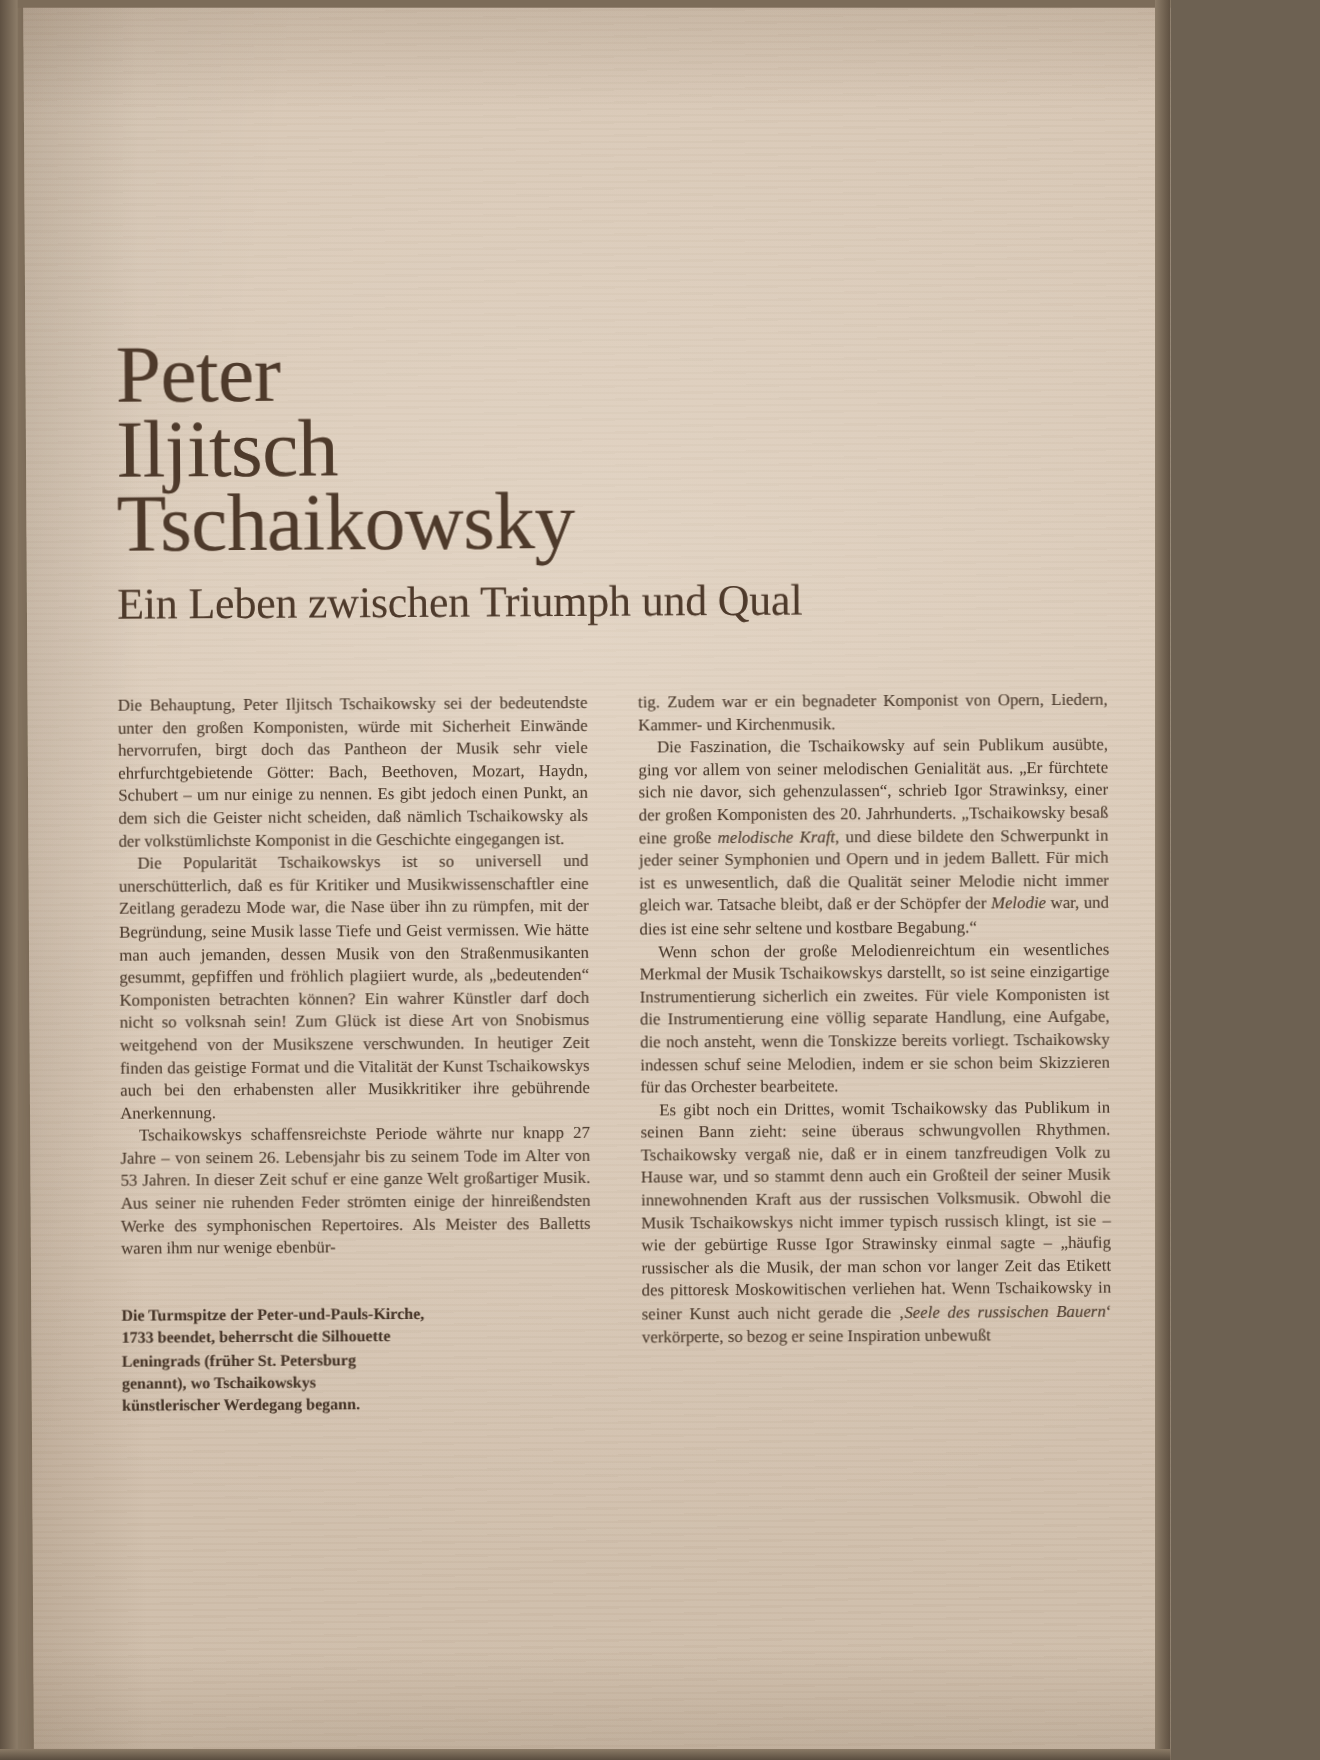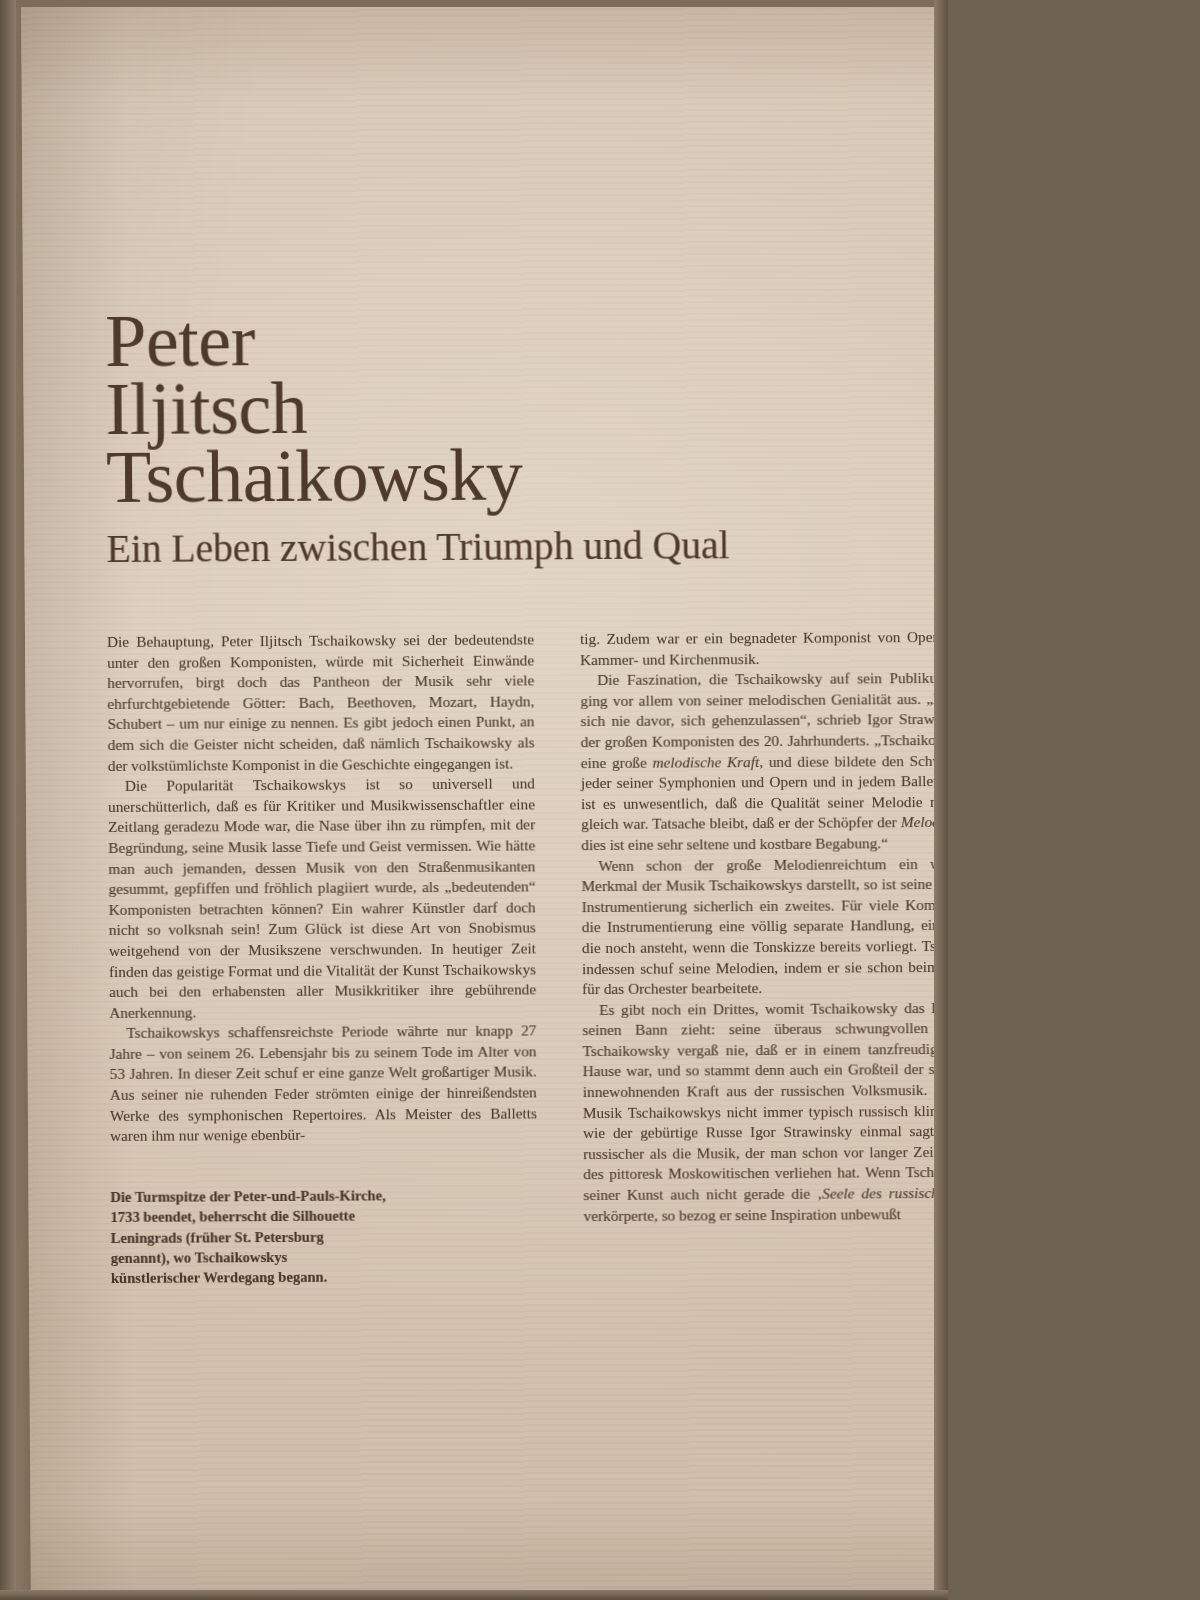--- a/index.html
+++ b/index.html
@@ -10,21 +10,21 @@
   body {
     width: 1200px;
     height: 1600px;
     overflow: hidden;
     font-family: "Liberation Serif", serif;
   }
 
   
   #scan {
     position: relative;
-    width: 948px;
+    width: 1064px;
     height: 1600px;
     background: #8a7a66;
     overflow: hidden;
   }
 
   
   #page {
     position: absolute;
     left: 26px;
     top: -16px;

